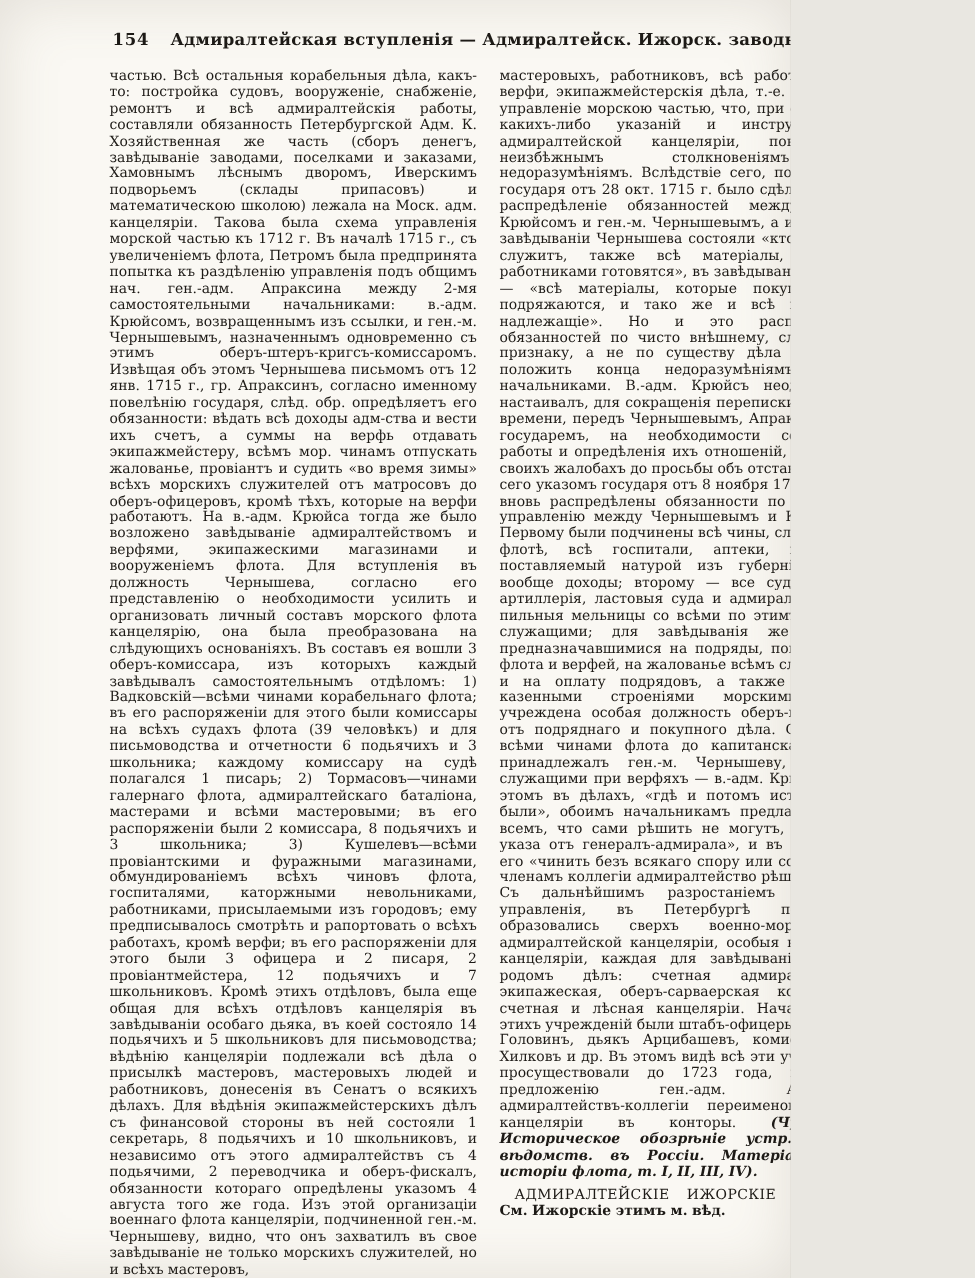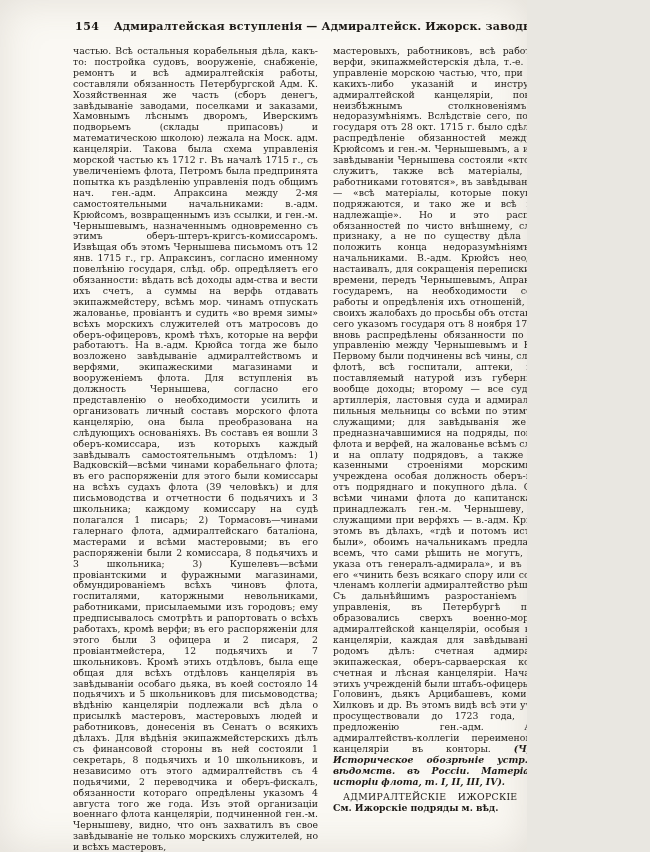--- a/index.html
+++ b/index.html
@@ -83,18 +83,18 @@
     </div>
 
     <div class="columns">
 
       <div class="col">
         <p>частью. Всѣ остальныя корабельныя дѣла, какъ-то: постройка судовъ, вооруженіе, снабженіе, ремонтъ и всѣ адмиралтейскія работы, составляли обязанность Петербургской Адм. К. Хозяйственная же часть (сборъ денегъ, завѣдываніе заводами, поселками и заказами, Хамовнымъ лѣснымъ дворомъ, Иверскимъ подворьемъ (склады припасовъ) и математическою школою) лежала на Моск. адм. канцеляріи. Такова была схема управленія морской частью къ 1712 г. Въ началѣ 1715 г., съ увеличеніемъ флота, Петромъ была предпринята попытка къ раздѣленію управленія подъ общимъ нач. ген.-адм. Апраксина между 2-мя самостоятельными начальниками: в.-адм. Крюйсомъ, возвращеннымъ изъ ссылки, и ген.-м. Чернышевымъ, назначеннымъ одновременно съ этимъ оберъ-штеръ-кригсъ-комиссаромъ. Извѣщая объ этомъ Чернышева письмомъ отъ 12 янв. 1715 г., гр. Апраксинъ, согласно именному повелѣнію государя, слѣд. обр. опредѣляетъ его обязанности: вѣдать всѣ доходы адм-ства и вести ихъ счетъ, а суммы на верфь отдавать экипажмейстеру, всѣмъ мор. чинамъ отпускать жалованье, провіантъ и судить «во время зимы» всѣхъ морскихъ служителей отъ матросовъ до оберъ-офицеровъ, кромѣ тѣхъ, которые на верфи работаютъ. На в.-адм. Крюйса тогда же было возложено завѣдываніе адмиралтействомъ и верфями, экипажескими магазинами и вооруженіемъ флота. Для вступленія въ должность Чернышева, согласно его представленію о необходимости усилить и организовать личный составъ морского флота канцелярію, она была преобразована на слѣдующихъ основаніяхъ. Въ составъ ея вошли 3 оберъ-комиссара, изъ которыхъ каждый завѣдывалъ самостоятельнымъ отдѣломъ: 1) Вадковскій—всѣми чинами корабельнаго флота; въ его распоряженіи для этого были комиссары на всѣхъ судахъ флота (39 человѣкъ) и для письмоводства и отчетности 6 подьячихъ и 3 школьника; каждому комиссару на судѣ полагался 1 писарь; 2) Тормасовъ—чинами галернаго флота, адмиралтейскаго баталіона, мастерами и всѣми мастеровыми; въ его распоряженіи были 2 комиссара, 8 подьячихъ и 3 школьника; 3) Кушелевъ—всѣми провіантскими и фуражными магазинами, обмундированіемъ всѣхъ чиновъ флота, госпиталями, каторжными невольниками, работниками, присылаемыми изъ городовъ; ему предписывалось смотрѣть и рапортовать о всѣхъ работахъ, кромѣ верфи; въ его распоряженіи для этого были 3 офицера и 2 писаря, 2 провіантмейстера, 12 подьячихъ и 7 школьниковъ. Кромѣ этихъ отдѣловъ, была еще общая для всѣхъ отдѣловъ канцелярія въ завѣдываніи особаго дьяка, въ коей состояло 14 подьячихъ и 5 школьниковъ для письмоводства; вѣдѣнію канцеляріи подлежали всѣ дѣла о присылкѣ мастеровъ, мастеровыхъ людей и работниковъ, донесенія въ Сенатъ о всякихъ дѣлахъ. Для вѣдѣнія экипажмейстерскихъ дѣлъ съ финансовой стороны въ ней состояли 1 секретарь, 8 подьячихъ и 10 школьниковъ, и независимо отъ этого адмиралтействъ съ 4 подьячими, 2 переводчика и оберъ-фискалъ, обязанности котораго опредѣлены указомъ 4 августа того же года. Изъ этой организаціи военнаго флота канцеляріи, подчиненной ген.-м. Чернышеву, видно, что онъ захватилъ въ свое завѣдываніе не только морскихъ служителей, но и всѣхъ мастеровъ,</p>
       </div>
 
       <div class="col">
         <p><span>мастеровыхъ, работниковъ, всѣ работы, кромѣ верфи, экипажмейстерскія дѣла, т.-е. почти все управленіе морскою частью, что, при отсутствіи какихъ-либо указаній и инструкцій въ адмиралтейской канцеляріи, повело къ неизбѣжнымъ столкновеніямъ и недоразумѣніямъ. Вслѣдствіе сего, повелѣніемъ государя отъ 28 окт. 1715 г. было сдѣлано новое распредѣленіе обязанностей между в.-адм. Крюйсомъ и ген.-м. Чернышевымъ, а именно: въ завѣдываніи Чернышева состояли «кто во флотѣ служитъ, также всѣ матеріалы, которые работниками готовятся», въ завѣдываніи Крюйса — «всѣ матеріалы, которые покупаются и подряжаются, и тако же и всѣ къ верфи надлежащіе». Но и это распредѣленіе обязанностей по чисто внѣшнему, случайному признаку, а не по существу дѣла не могло положить конца недоразумѣніямъ между начальниками. В.-адм. Крюйсъ неоднократно настаивалъ, для сокращенія переписки и потери времени, передъ Чернышевымъ, Апраксинымъ и государемъ, на необходимости совмѣстной работы и опредѣленія ихъ отношеній, доходя въ своихъ жалобахъ до просьбы объ отставкѣ. Послѣ сего указомъ государя отъ 8 ноября 1717 г. были вновь распредѣлены обязанности по морскому управленію между Чернышевымъ и Крюйсомъ. Первому были подчинены всѣ чины, служащіе во флотѣ, всѣ госпитали, аптеки, провіантъ, поставляемый натурой изъ губерній и всѣ вообще доходы; второму — все судостроеніе, артиллерія, ластовыя суда и адмиралтейства и пильныя мельницы со всѣми по этимъ частямъ служащими; для завѣдыванія же дѣлами, предназначавшимися на подряды, покупки для флота и верфей, на жалованье всѣмъ служащимъ и на оплату подрядовъ, а также и всѣми казенными строеніями морскими, была учреждена особая должность оберъ-комиссара отъ подряднаго и покупного дѣла. Судъ надъ всѣми чинами флота до капитанскаго ранга принадлежалъ ген.-м. Чернышеву, а надъ служащими при верфяхъ — в.-адм. Крюйсу. При этомъ въ дѣлахъ, «гдѣ и потомъ истязаны не были», обоимъ начальникамъ предлагалось «о всемъ, что сами рѣшить не могутъ, требовать указа отъ генералъ-адмирала», и въ отсутствіе его «чинить безъ всякаго спору или ссоры, какъ членамъ коллегіи адмиралтейство рѣшать дѣла». Съ дальнѣйшимъ разростаніемъ морского управленія, въ Петербургѣ постепенно образовались сверхъ военно-морской и адмиралтейской канцеляріи, особыя конторы и канцеляріи, каждая для завѣдыванія своимъ родомъ дѣлъ: счетная адмиралтейская, экипажеская, оберъ-сарваерская конторы и счетная и лѣсная канцеляріи. Начальниками этихъ учрежденій были штабъ-офицеры — ген.-м. Головинъ, дьякъ Арцибашевъ, комиссаръ кн. Хилковъ и др. Въ этомъ видѣ всѣ эти учрежденія просуществовали до 1723 года, когда по предложенію ген.-адм. Апраксина адмиралтействъ-коллегіи переименованы всѣ канцеляріи въ конторы. </span><span class="italic">(Чубинскій. Историческое обозрѣніе устр. морск. вѣдомств. въ Россіи. Матеріалы для исторіи флота, т. I, II, III, IV).</span></p>
-        <p class="entry-para"><span class="entry-title">АДМИРАЛТЕЙСКІЕ ИЖОРСКІЕ ЗАВОДЫ.</span><span> См. Ижорскіе подряды м. вѣд.</span></p>
+        <p class="entry-para"><span class="entry-title">АДМИРАЛТЕЙСКІЕ ИЖОРСКІЕ ЗАВОДЫ.</span><span> См. Ижорскіе этимъ м. вѣд.</span></p>
       </div>
 
     </div>
   </div>
 </div>
 
 </body></html>

